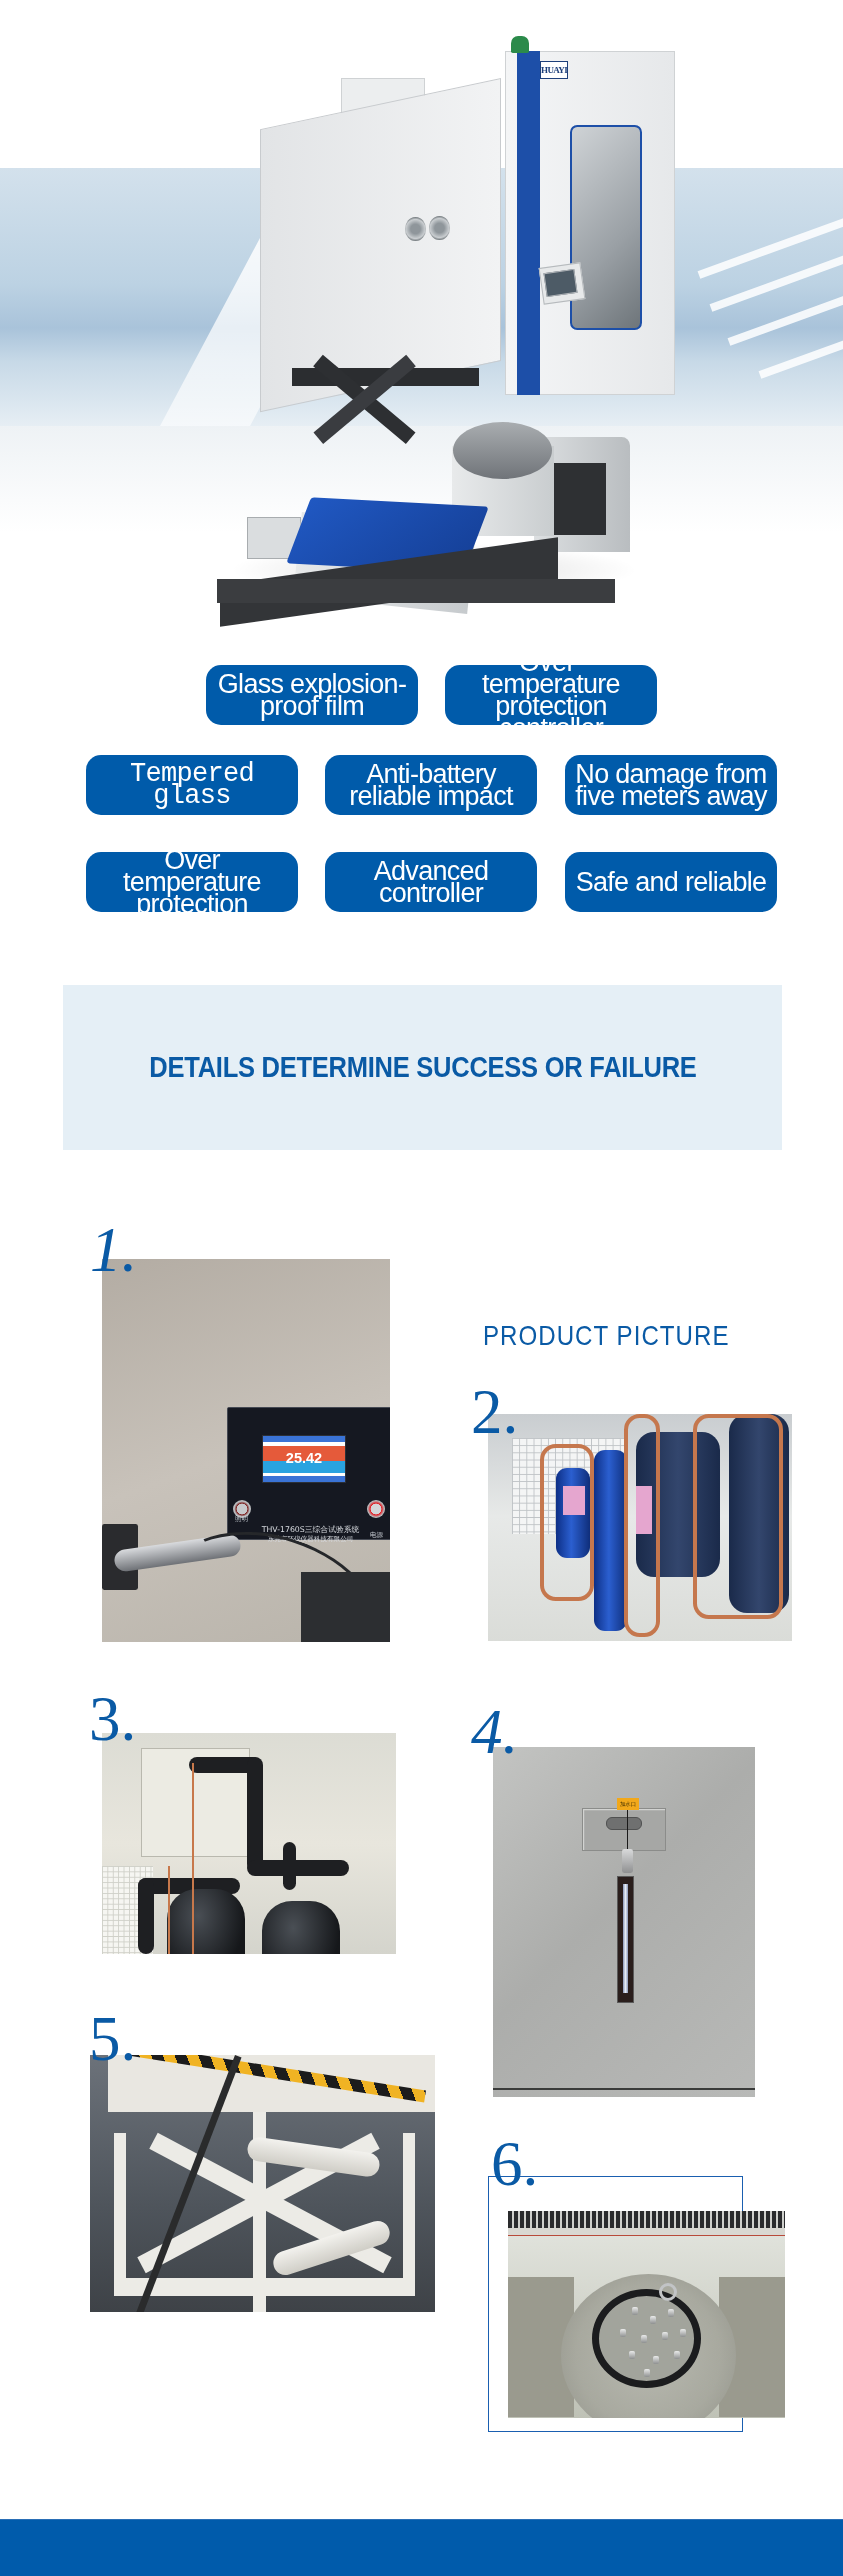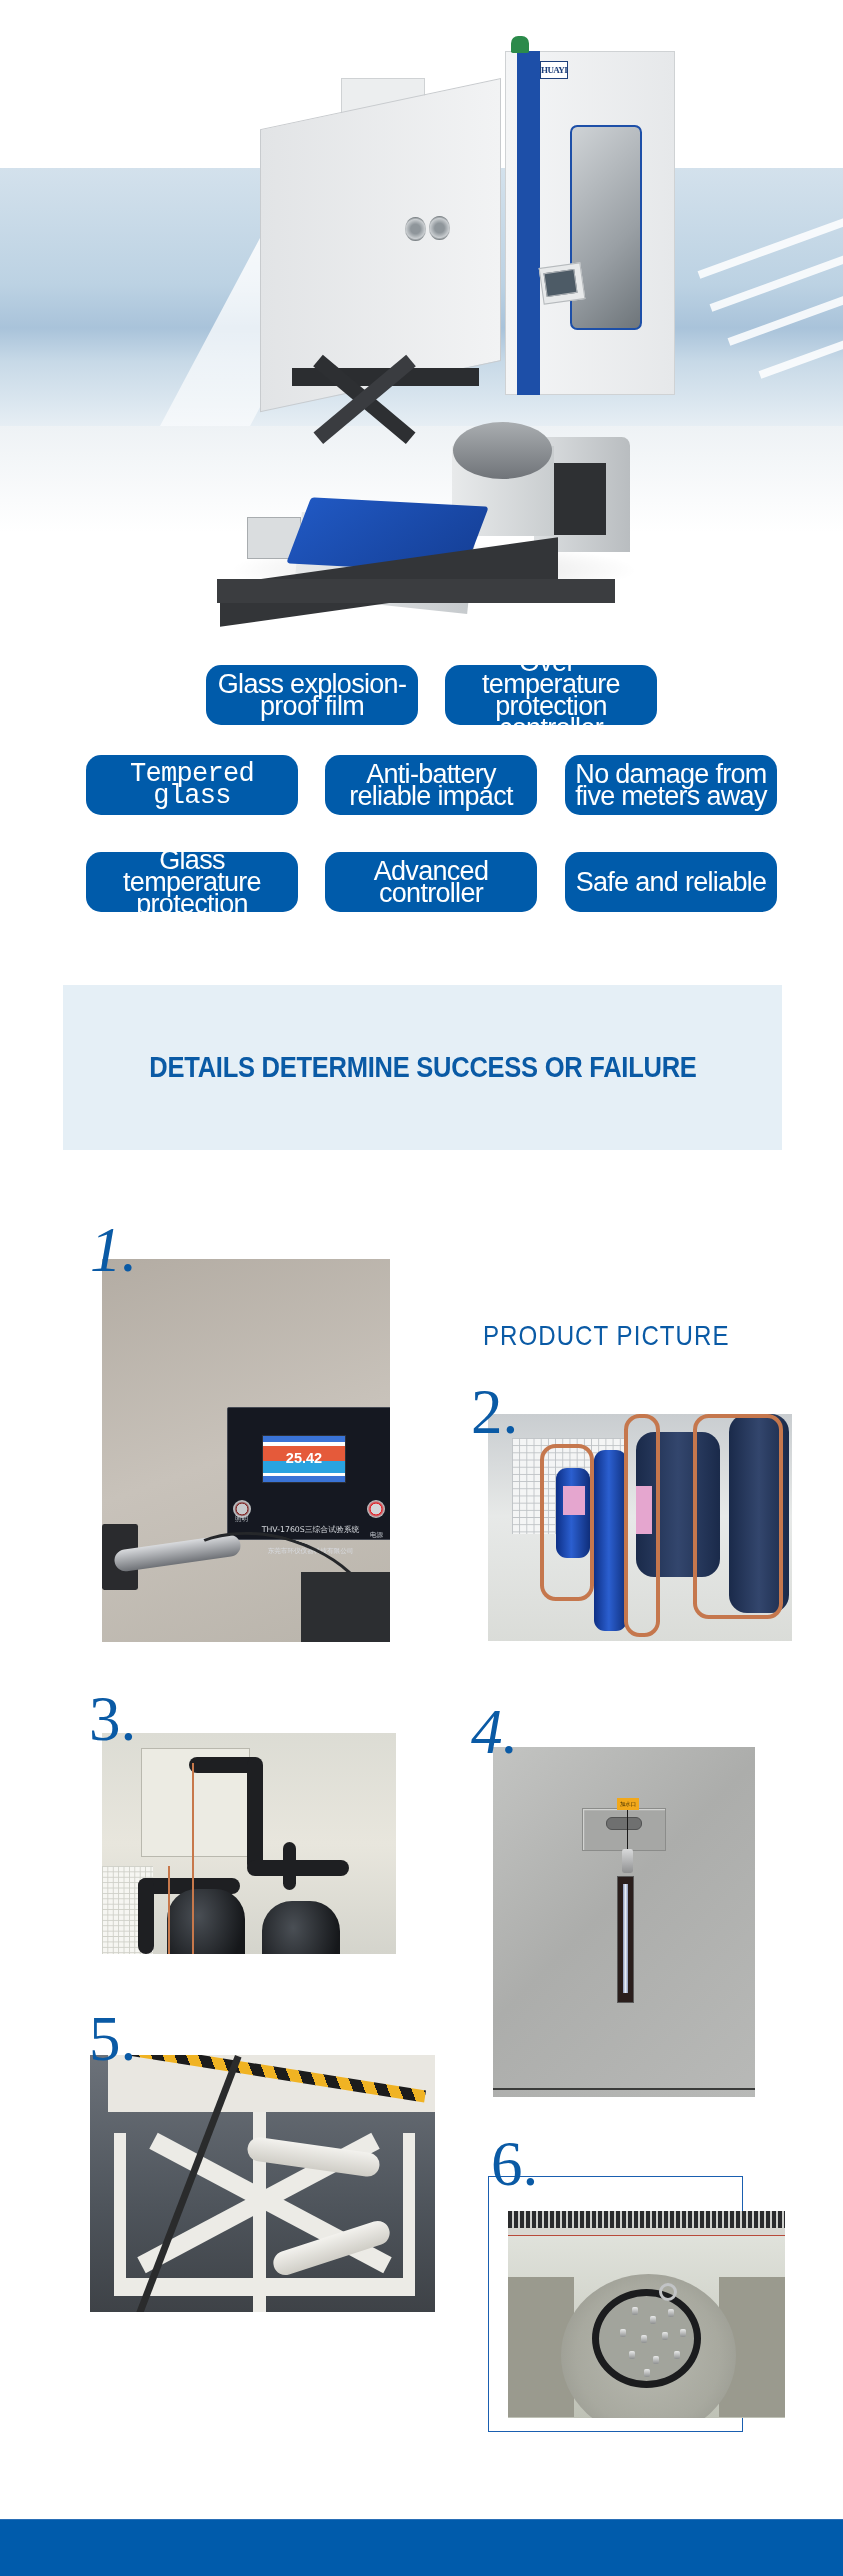--- a/index.html
+++ b/index.html
@@ -90,21 +90,21 @@
 
   
   .p1 { left: 102px; top: 1259px; width: 288px; height: 383px; background: linear-gradient(160deg,#b3aca3 0%,#c8c2ba 50%,#b9b4ab 100%); }
   .p1-plate { position: absolute; left: 125px; top: 148px; width: 166px; height: 133px; background: #151821; border: 1.2px solid #454953; border-radius: 1.8px; }
   .p1-screen { position: absolute; left: 160px; top: 176px; width: 84px; height: 48px; background: linear-gradient(180deg,#3a73d6 0 14%,#ffffff 14% 22%,#e55a3a 22% 55%,#2aa3e0 55% 80%,#ffffff 80% 88%,#3a73d6 88%); border: 1.8px solid #2b2f37; }
   .p1-reading { position: absolute; left: 160px; top: 191px; width: 84px; text-align: center; color: #fff; font: bold 14.5px "Liberation Sans", sans-serif; }
   .p1-btn1 { position: absolute; left: 131px; top: 241px; width: 18px; height: 18px; border-radius: 50%; background: radial-gradient(circle,#c7c9cc 40%,#7d2222 45%,#b9bbbe 60%); }
   .p1-btn2 { position: absolute; left: 265px; top: 241px; width: 18px; height: 18px; border-radius: 50%; background: radial-gradient(circle,#d4d6d9 40%,#e01f26 45%,#b9bbbe 65%); }
   .p1-lbl { position: absolute; color: #c8ccd3; font: 6.6px "DejaVu Sans", sans-serif; white-space: nowrap; }
   .p1-model { position: absolute; left: 130px; top: 265px; width: 157px; text-align: center; color: #d8dbe0; font: 7.8px "DejaVu Sans", sans-serif; white-space: nowrap; }
-  .p1-company { position: absolute; left: 130px; top: 288px; width: 157px; text-align: center; color: #d8dbe0; font: 6.6px "DejaVu Sans", sans-serif; white-space: nowrap; }
+  .p1-company { position: absolute; left: 130px; top: 276px; width: 157px; text-align: center; color: #d8dbe0; font: 6.6px "DejaVu Sans", sans-serif; white-space: nowrap; }
   .p1-arm { position: absolute; left: 12px; top: 283px; width: 127px; height: 22px; background: linear-gradient(180deg,#d9dbde,#6e7176); border-radius: 11px; transform: rotate(-8deg); }
   .p1-bracket { position: absolute; left: 0px; top: 265px; width: 36px; height: 66px; background: #2a2b2e; border-radius: 2.4px; }
   .p1-cable { position: absolute; left: 54px; top: 277px; width: 229px; height: 157px; border: 3.6px solid #25272a; border-color: #25272a transparent transparent transparent; border-radius: 50%; transform: rotate(18deg); }
   .p1-dark { position: absolute; left: 199px; top: 313px; width: 89px; height: 70px; background: #2c2e31; }
 
   
   .p2 { left: 488px; top: 1414px; width: 304px; height: 227px; background: linear-gradient(180deg,#c9cdd0 0%,#e7e9e8 45%,#dadcd8 100%); }
   .p2-grid { position: absolute; left: 24px; top: 24px; width: 115px; height: 96px; background-image: linear-gradient(#bfc3c6 1.2px, transparent 1.2px), linear-gradient(90deg,#bfc3c6 1.2px, transparent 1.2px); background-size: 7.2px 7.2px; background-color: #f4f5f5; }
   .p2-tank { position: absolute; border-radius: 11px; background: linear-gradient(90deg,#0d2f86,#2b5fd0 45%,#0f2e7a); }
   .p2-label { position: absolute; background: #e5a6cf; }
@@ -199,21 +199,21 @@
     <span>Tempered glass</span>
   </div>
 <div class="badge" style="left:325px;top:755px;">
     <span>Anti-battery reliable impact</span>
   </div>
 <div class="badge" style="left:565px;top:755px;">
     <span>No damage from five meters away</span>
   </div>
 
 <div class="badge" style="left:86px;top:852px;">
-    <span>Glass temperature protection</span>
+    <span>Over temperature protection</span>
   </div>
 <div class="badge" style="left:325px;top:852px;">
     <span>Advanced controller</span>
   </div>
 <div class="badge" style="left:565px;top:852px;">
     <span>Safe and reliable</span>
   </div>
 
 <div class="details-banner">
   <div class="details-title">DETAILS DETERMINE SUCCESS OR FAILURE</div>

